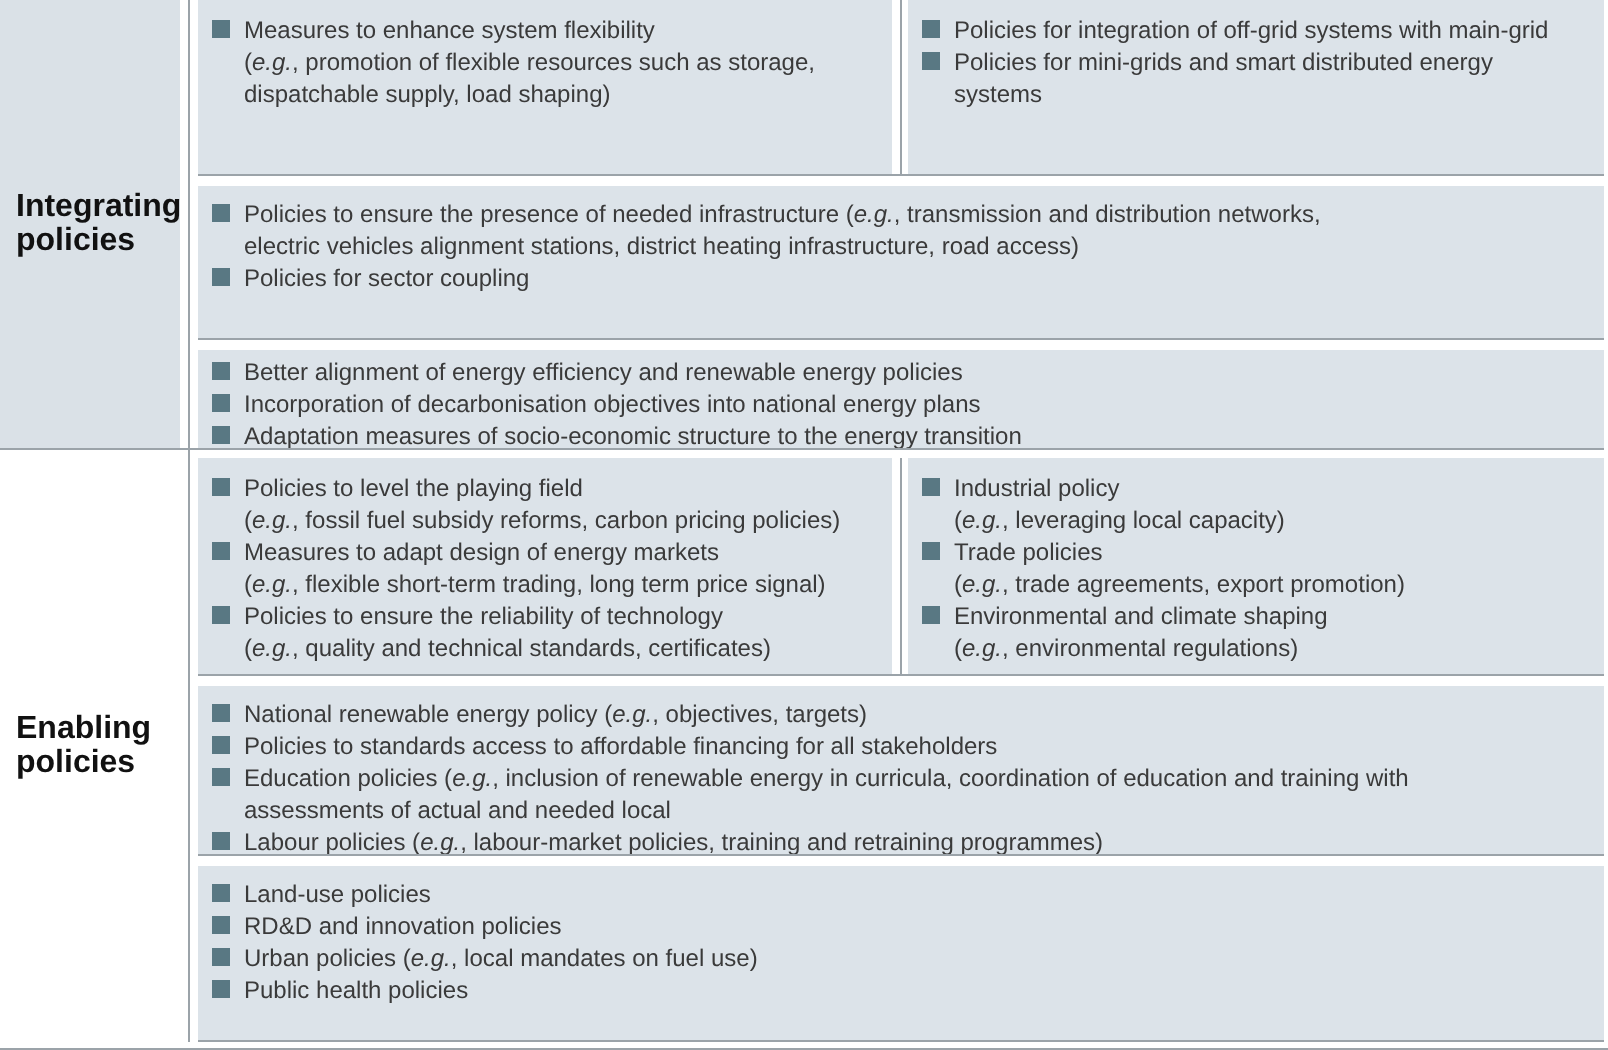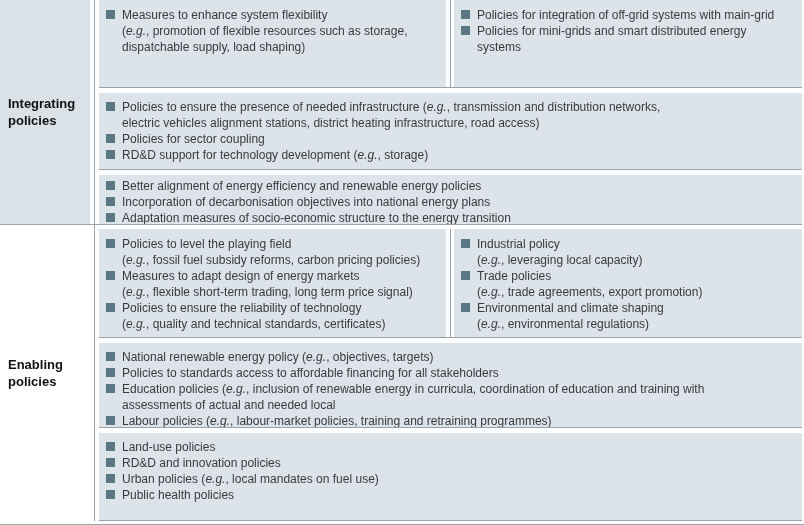--- a/index.html
+++ b/index.html
@@ -5,21 +5,21 @@
   html,body{margin:0;padding:0;background:#fff;}
   #table{
     width:804px;height:525px;box-sizing:border-box;background:#fff;
     font-family:"Liberation Sans","DejaVu Sans",sans-serif;
     font-size:12px;line-height:16px;color:#3a3a3a;
     border-bottom:1px solid #9ba3a9;padding:0 2px 2px 0;overflow:hidden;
   }
   .section{display:flex;}
   .label-col{
     width:90px;box-sizing:border-box;display:flex;align-items:center;
-    padding-left:8px;font-weight:bold;font-size:13px;line-height:17px;color:#111;
+    padding-left:8px;font-weight:bold;font-size:16px;line-height:17px;color:#111;
   }
   .sec-integrating .label-col{background:#dae1e7;border-bottom:1px solid #9ba3a9;}
   .sec-enabling .label-col{background:#ffffff;}
   .vgutter{width:9px;background:#fff;display:flex;justify-content:center;}
   .sec-integrating .vgutter{border-bottom:1px solid #9ba3a9;}
   .vline{width:1px;background:#9ba3a9;}
   .content{flex:1;display:flex;flex-direction:column;min-width:0;}
   .row{
     box-sizing:border-box;border-bottom:1px solid #9ba3a9;margin-bottom:5px;
     background:#dce3e9;padding:6px 4px 0 6px;overflow:hidden;
@@ -81,24 +81,20 @@
         </div>
         <div class="row r1">
           <div class="item">
             <span class="bullet"></span>
             <span class="line">Policies to ensure the presence of needed infrastructure (<i>e.g.</i>, transmission and distribution networks,</span>
             <span class="line">electric vehicles alignment stations, district heating infrastructure, road access)</span>
           </div>
           <div class="item">
             <span class="bullet"></span>
             <span class="line">Policies for sector coupling</span>
-          </div>
-          <div class="item">
-            <span class="bullet"></span>
-            <span class="line">RD&amp;D support for technology development (<i>e.g.</i>, storage)</span>
           </div>
         </div>
         <div class="row r2">
           <div class="item">
             <span class="bullet"></span>
             <span class="line">Better alignment of energy efficiency and renewable energy policies</span>
           </div>
           <div class="item">
             <span class="bullet"></span>
             <span class="line">Incorporation of decarbonisation objectives into national energy plans</span>

